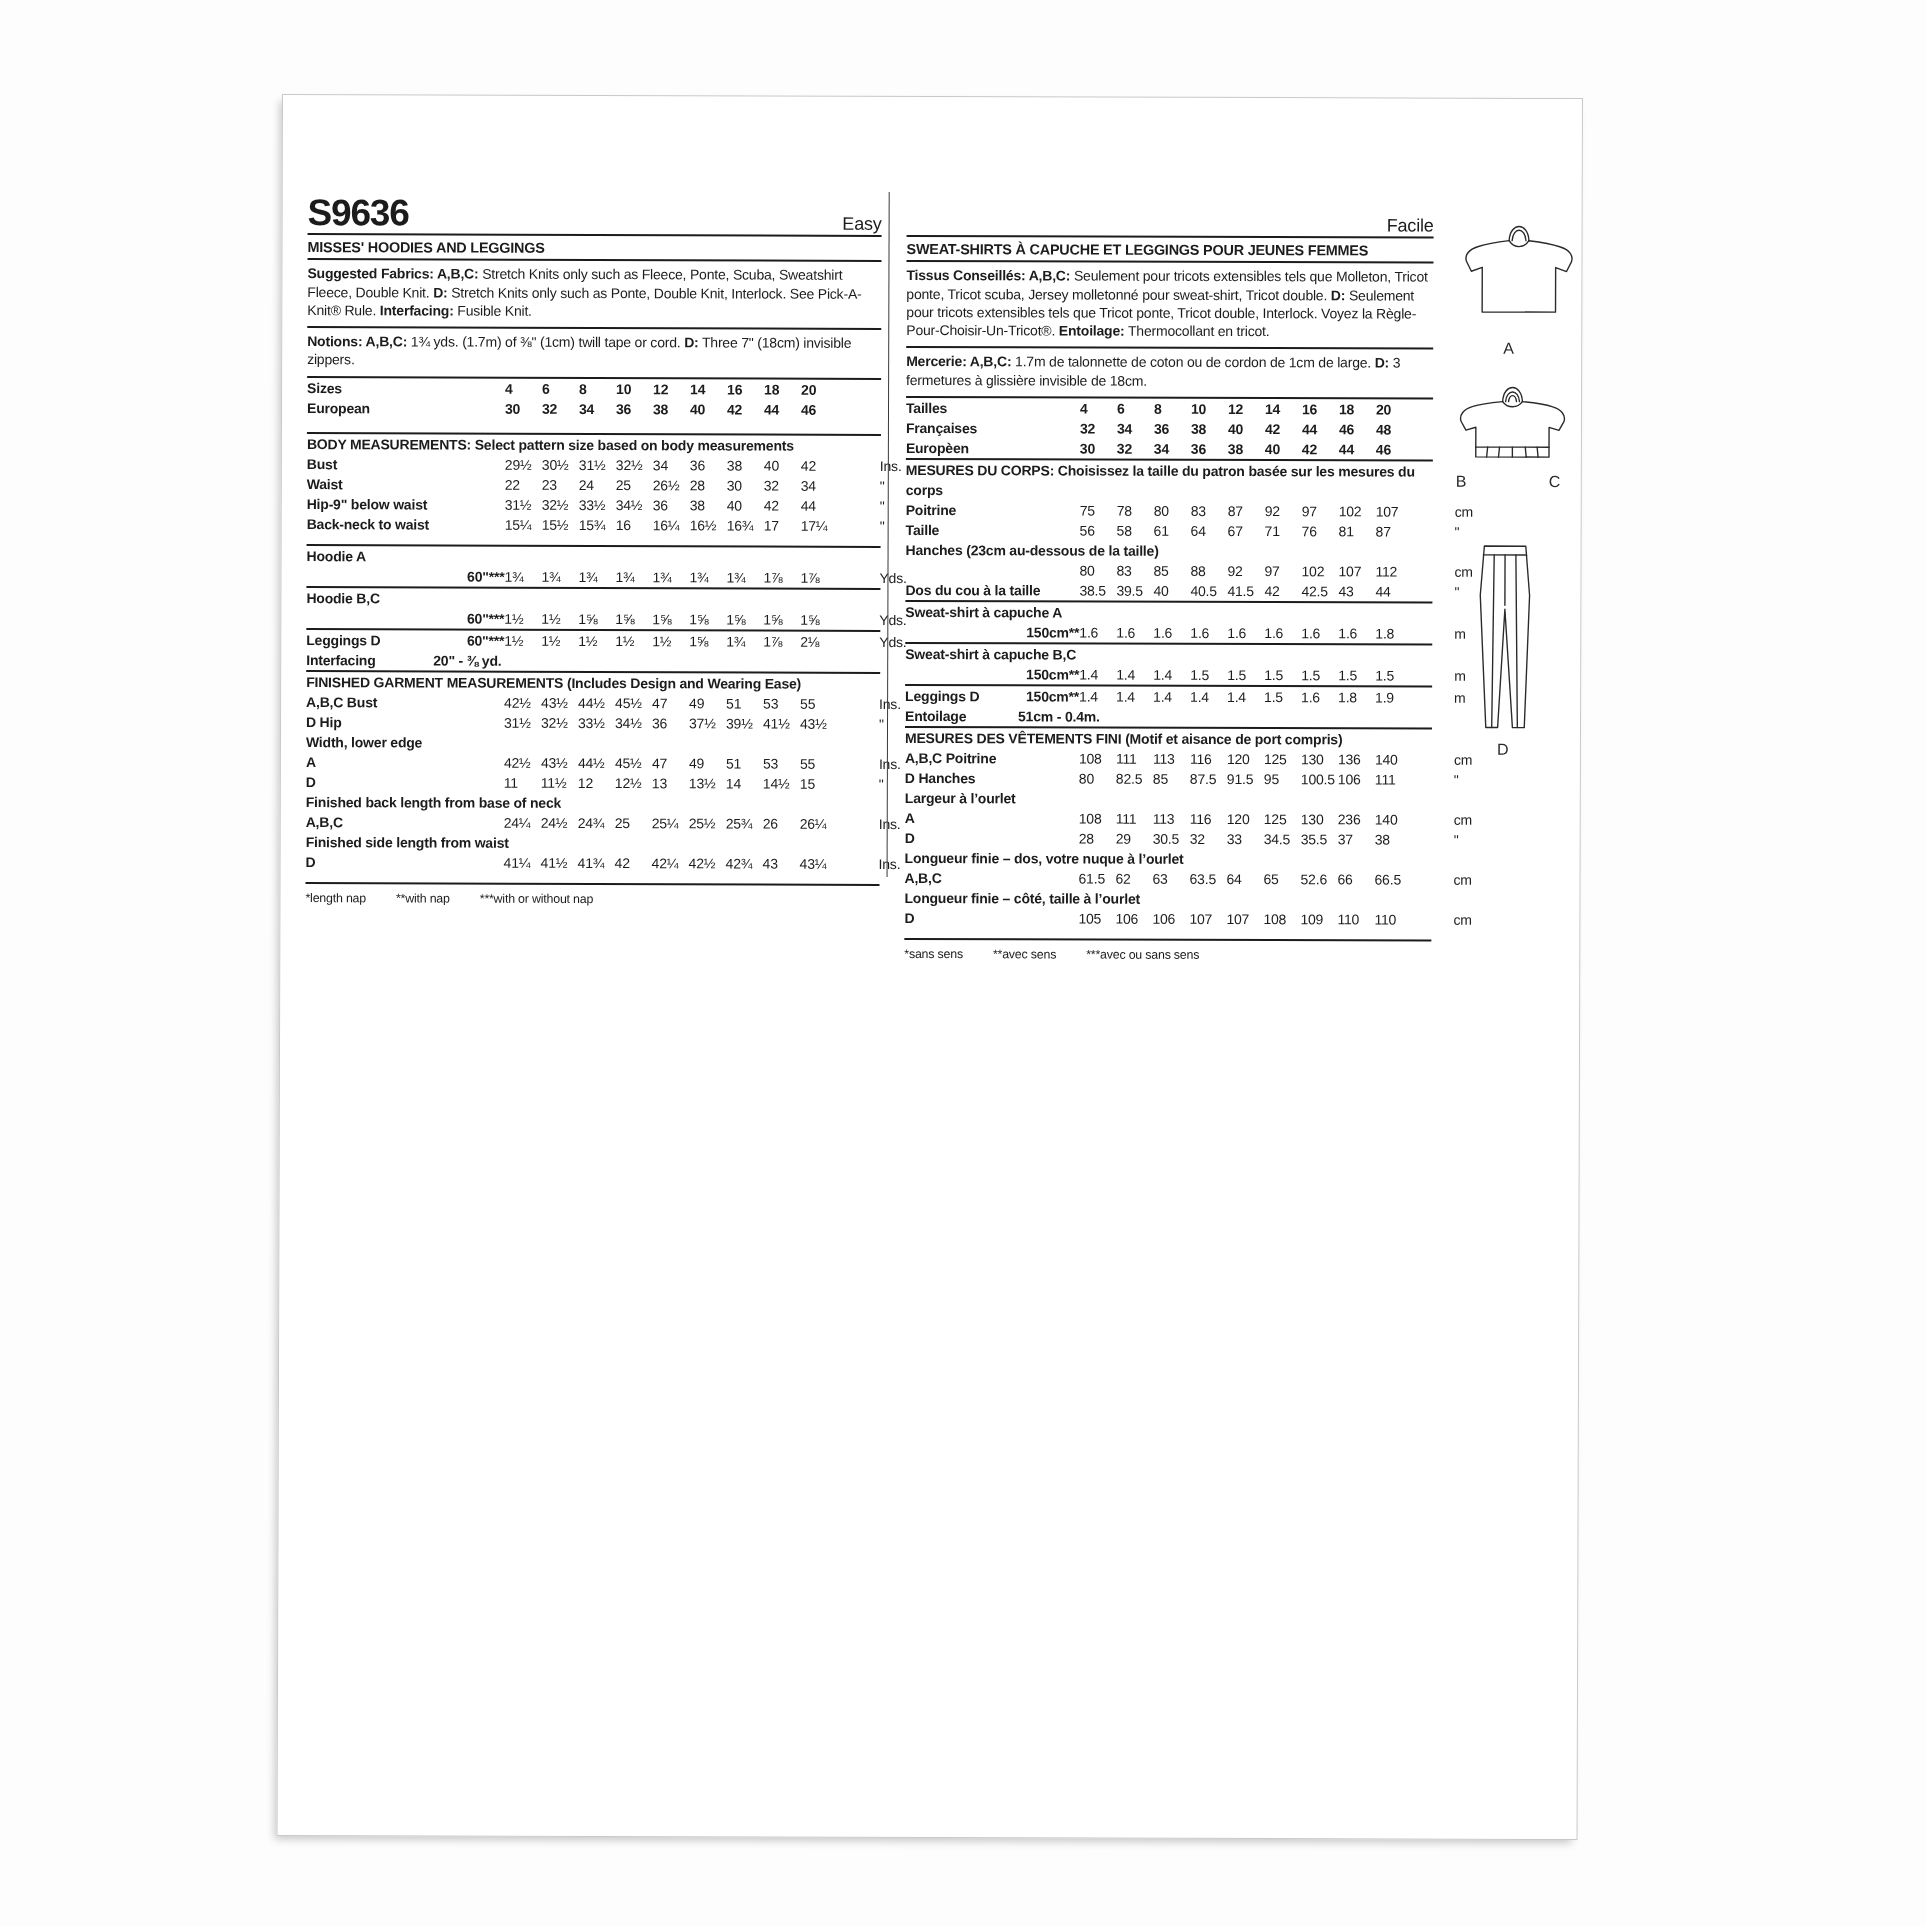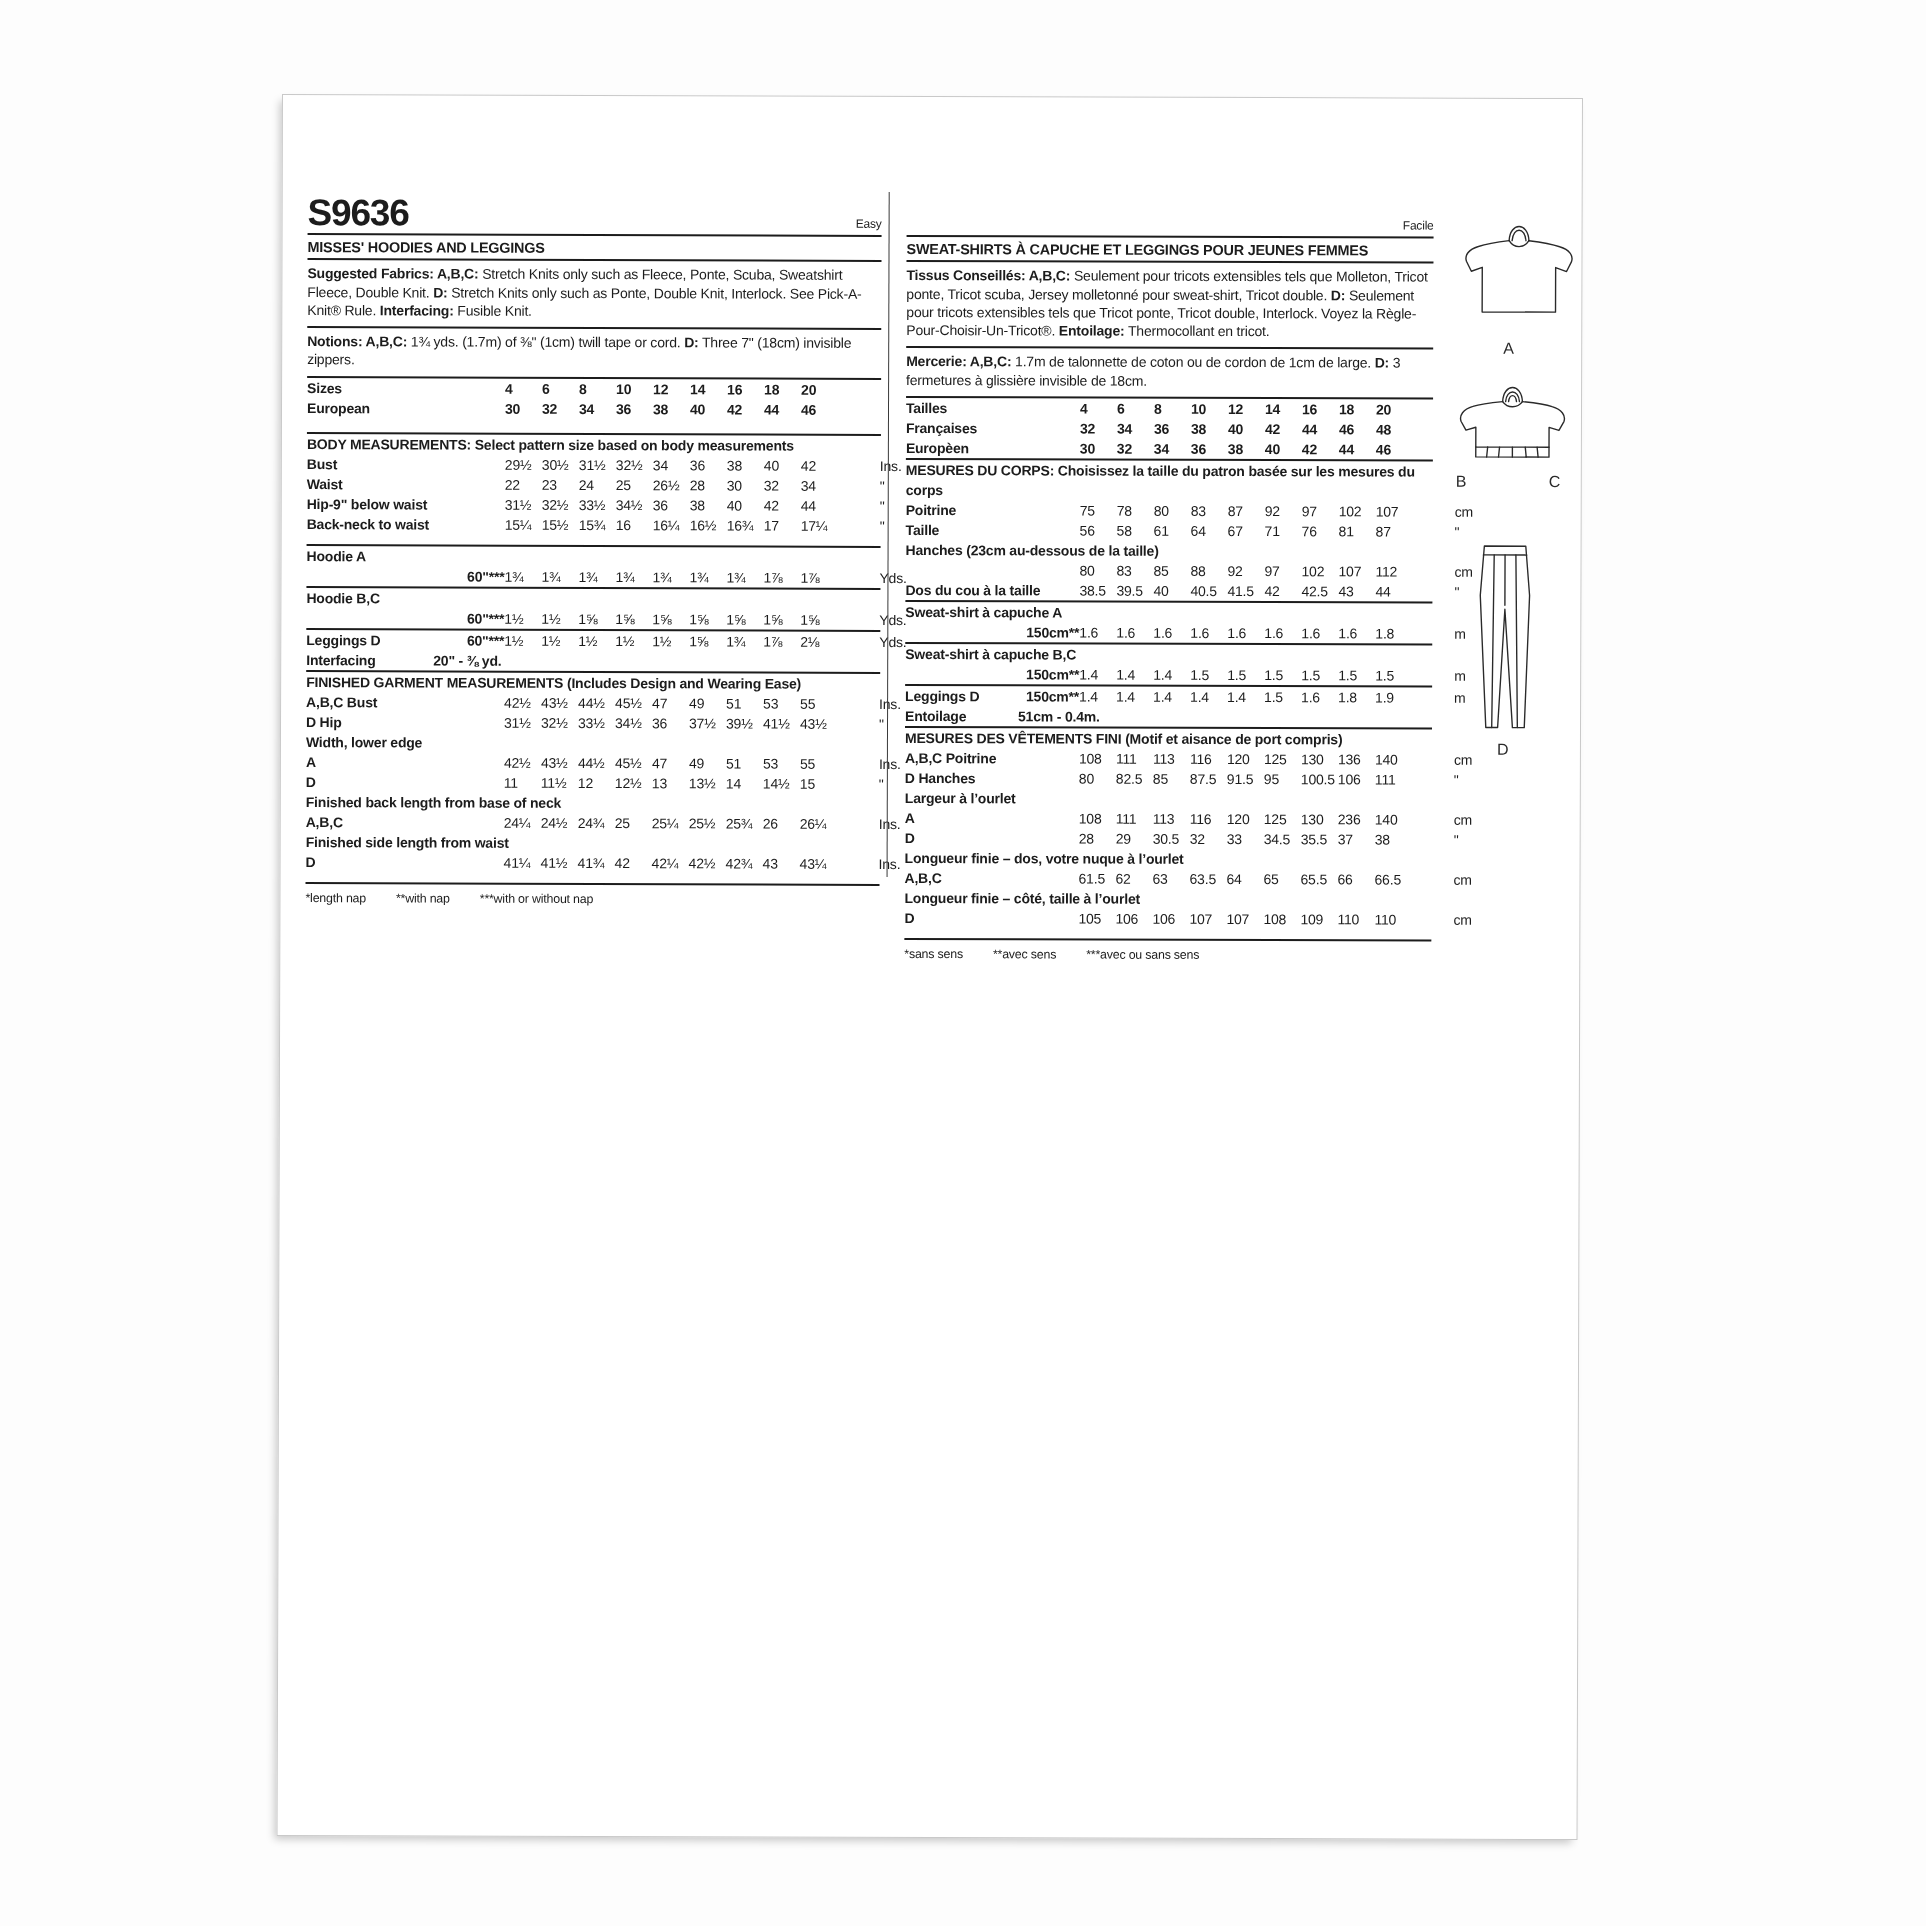--- a/index.html
+++ b/index.html
@@ -8,21 +8,21 @@
         border:1px solid #c9c9c9;box-shadow:-4px 5px 9px -2px rgba(0,0,0,.22);
         transform:rotate(0.18deg);transform-origin:top left;}
   .col{position:absolute;top:91px;font-size:14px;line-height:18.3px;letter-spacing:-0.2px;}
   .col-en{left:25px;width:574px;}
   .col-fr{left:624px;width:527px;}
   .divider{position:absolute;left:606px;top:95px;width:1px;height:685px;background:#3a3a3a;}
   .head-row{display:flex;justify-content:space-between;align-items:flex-end;
             border-bottom:2px solid #1c1c1c;height:46px;padding-bottom:1px;}
   .head-row.fr-only{justify-content:flex-end;}
   .sku{font-size:37px;font-weight:700;letter-spacing:-1.2px;line-height:38px;}
-  .difficulty{font-size:12px;line-height:20px;margin-left:27px;}
+  .difficulty{font-size:18px;line-height:20px;margin-left:27px;}
   .title-row{border-bottom:2px solid #1c1c1c;padding:3px 0 2px;font-weight:700;font-size:14.4px;}
   .para{padding:4px 0 7px;}
   .para b,.lbl,.pre,.sec-head{font-weight:700;}
   .hr{border-top:2px solid #1c1c1c;margin:0;} .gap10{height:10px;} .gap14{height:14px;}
   .sec-head{line-height:20px;}
   .trow{display:flex;line-height:20px;}
   .lbl{flex:none;width:127px;white-space:nowrap;overflow:visible;}
   .col-fr .lbl{width:89px;}
   .lbl.full{width:auto;flex:1 1 auto;}
   .pre{flex:none;width:71px;text-align:right;white-space:nowrap;}
@@ -577,21 +577,21 @@
         </div>
         <div class="trow">
           <div class="lbl">A,B,C</div>
           <div class="pre"></div>
           <div class="val">61.5</div>
           <div class="val">62</div>
           <div class="val">63</div>
           <div class="val">63.5</div>
           <div class="val">64</div>
           <div class="val">65</div>
-          <div class="val">65.5</div>
+          <div class="val">52.6</div>
           <div class="val">66</div>
           <div class="val">66.5</div>
           <div class="unit">cm</div>
         </div>
         <div class="trow">
           <div class="lbl full">Longueur finie – côté, taille à l’ourlet</div>
         </div>
         <div class="trow">
           <div class="lbl">D</div>
           <div class="pre"></div>

